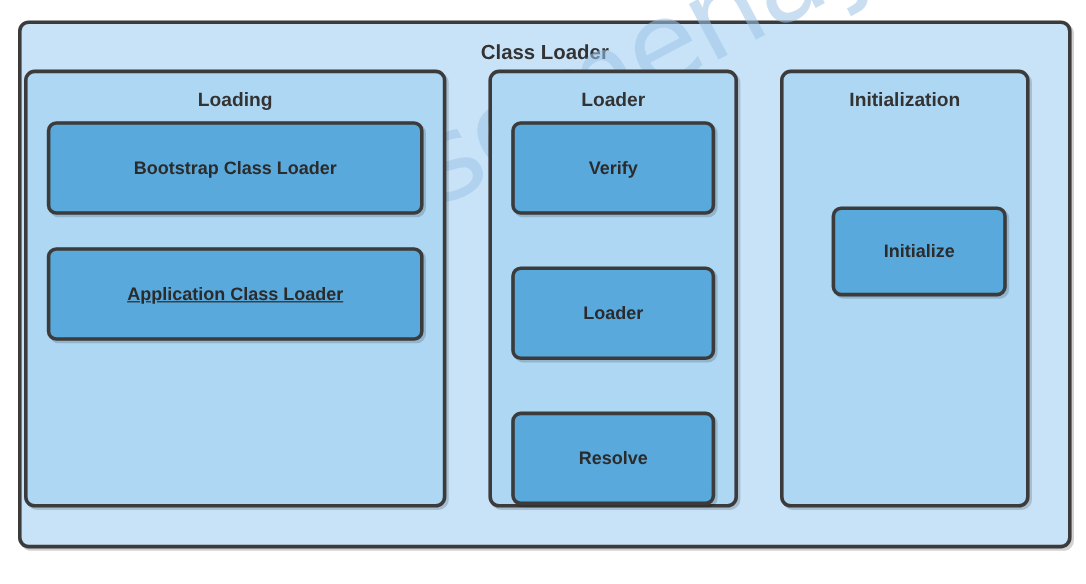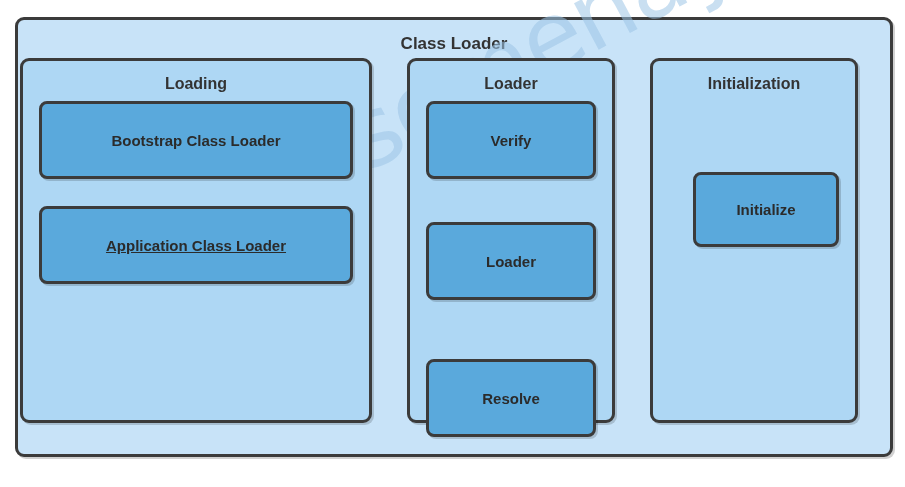--- a/index.html
+++ b/index.html
@@ -136,21 +136,21 @@
     justify-content: center;
     text-align: center;
     height: 78px;
     flex: 0 0 auto;
   }
 
   .col-loading .node { margin-bottom: 27px; }
   .col-loading .node:last-child { margin-bottom: 0; text-decoration: underline; }
 
   .col-linking .node { margin-bottom: 43px; }
-  .col-linking .node:last-child { margin-bottom: 0; margin-top: 16px; }
+  .col-linking .node:last-child { margin-bottom: 0; }
 
   .col-initialization .col-body {
     justify-content: flex-start;
   }
   .col-initialization .node {
     margin-top: 71px;
     height: 75px;
     margin-left: 24px;
   }
 </style>

